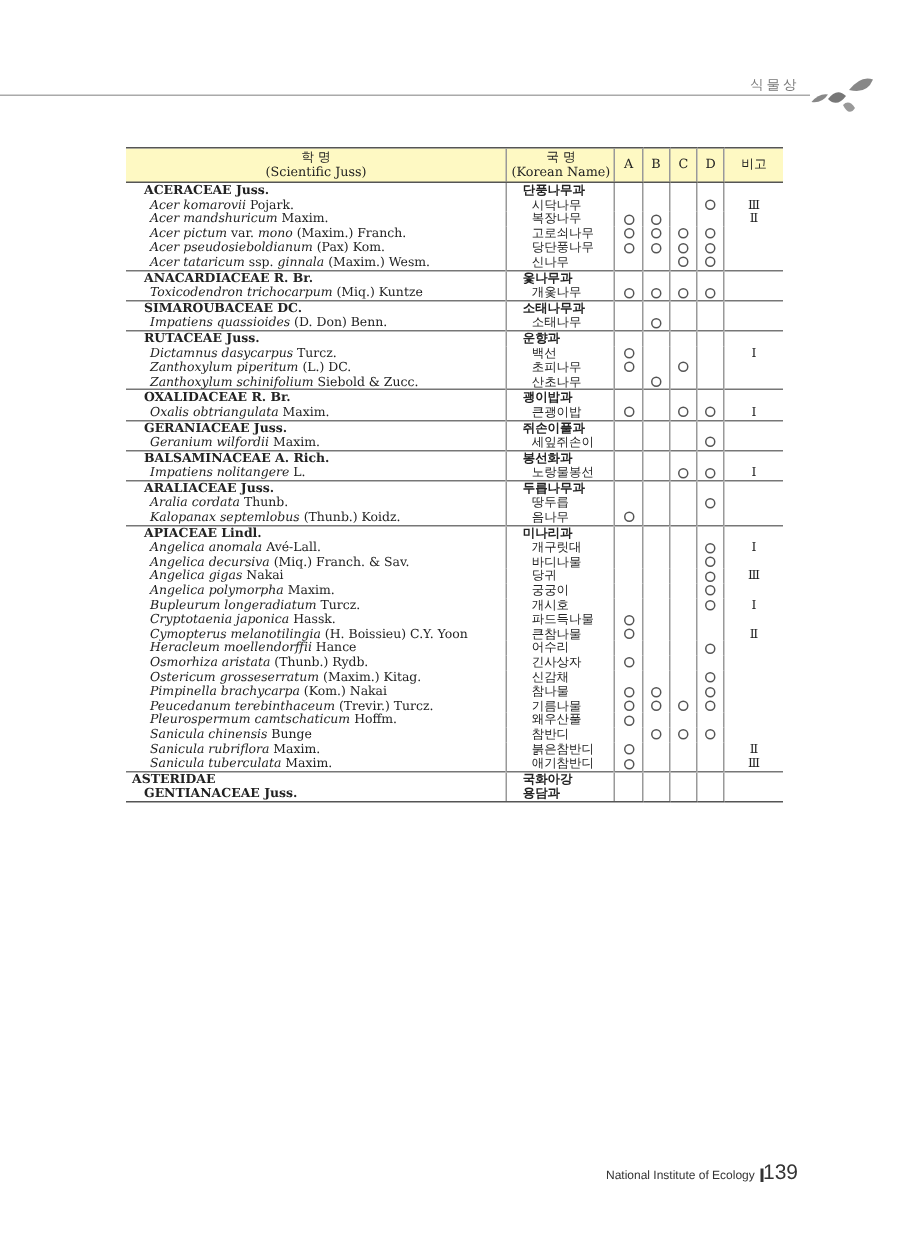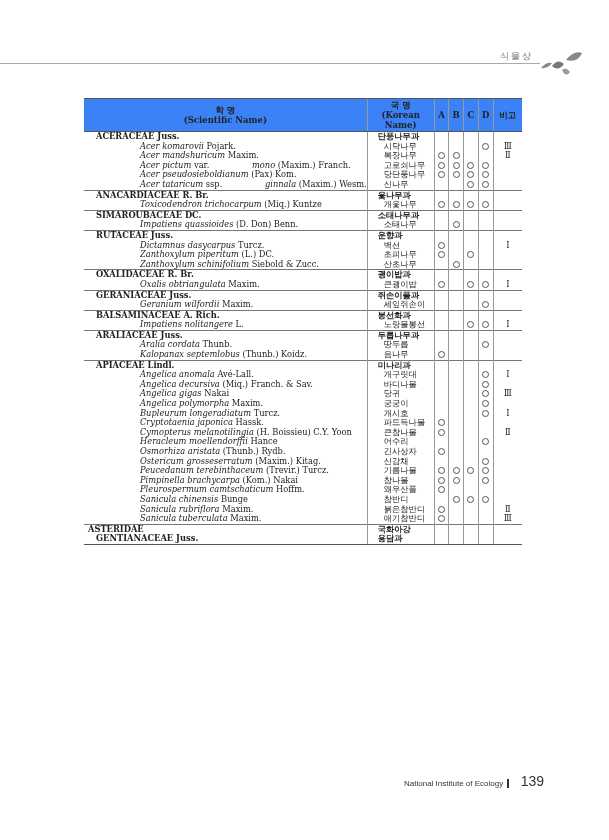--- a/index.html
+++ b/index.html
@@ -5,45 +5,45 @@
   html, body { margin:0; padding:0; background:#fff; }
   body { width:609px; height:840px; position:relative; overflow:hidden;
          font-family:"DejaVu Serif","Liberation Serif",serif; color:#222; }
   .header { position:absolute; top:0; left:0; width:609px; height:90px; }
   .header-label { position:absolute; top:50px; left:500px; font-size:9px; color:#777;
                   font-family:"DejaVu Sans",sans-serif; letter-spacing:2px; }
   .header-line { position:absolute; top:63px; left:0; width:540px; height:1px; background:#aaa; }
   .leaves { position:absolute; top:50px; left:538px; width:50px; height:30px; }
   table { position:absolute; top:98px; left:84px; width:438px; border-collapse:collapse;
           font-size:8.3px; line-height:9.6px; }
-  thead th { background:#3b82f6; font-weight:bold; border-top:1.5px solid #555;
+  thead th { background:#fef9c3; font-weight:normal; border-top:1.5px solid #555;
              border-bottom:1.5px solid #555; padding:1px 0; text-align:center; vertical-align:middle;
              font-size:8.5px; line-height:10px; }
   td, th { border-left:1px solid #999; padding:0; }
   td:first-child, th:first-child { border-left:none; }
   .c-sci { width:250px; }
   .c-kor { width:70px; }
   .c-abcd { width:17px; text-align:center; }
   .c-note { width:38px; text-align:center; }
   th.c-sci { }
   td.sci { padding-left:8px; white-space:nowrap; }
   td.sci.fam { padding-left:12px; }
   td.sci.sp { padding-left:16px; }
   td.sci.cls { padding-left:4px; }
   td.kor { padding-left:10px; white-space:nowrap; }
   td.kor.sp { padding-left:16px; }
   tr.fam td { font-weight:bold; }
   tr.famsep td { border-top:1px solid #777; }
-  i { font-style:italic;margin-left:40px; }
+  i { font-style:italic; }
   .circ { display:inline-block; width:7px; height:7px; border:1px solid #555; border-radius:50%;
           vertical-align:middle; box-sizing:border-box; }
   tbody tr:last-child td { border-bottom:1.5px solid #555; }
   .footer { position:absolute; top:773px; left:404px; font-family:"Liberation Sans",sans-serif;
             font-size:8px; color:#333; }
-  .footer .pg { font-size:14px; color:#333; margin-left:12px; }
+  .footer .pg { font-size:14px; color:#333; margin-left:0; }
   .footer .bar { display:inline-block; width:1.5px; height:9px; background:#333; margin-left:4px; vertical-align:middle; }
 </style>
 </head>
 <body>
 
 <div class="header">
   <div class="header-label">식물상</div>
   <div class="header-line"></div>
   <svg class="leaves" viewBox="0 0 50 30">
     <path d="M3 18 Q8 12 14 13 Q10 19 3 18Z" fill="#888"></path>
@@ -51,21 +51,21 @@
     <path d="M28 10 Q36 0 44 3 Q40 13 28 10Z" fill="#888"></path>
     <path d="M24 20 Q28 16 32 22 Q28 28 24 20Z" fill="#999"></path>
   </svg>
 </div>
 
 <table>
   <thead>
     <tr>
       <th class="c-sci">
         <div>학    명</div>
-        <div>(Scientific Name)</div>
+        <div>(Scientific Juss)</div>
       </th>
       <th class="c-kor">
         <div>국    명</div>
         <div>(Korean Name)</div>
       </th>
       <th class="c-abcd">A</th>
       <th class="c-abcd">B</th>
       <th class="c-abcd">C</th>
       <th class="c-abcd">D</th>
       <th class="c-note">비고</th>
@@ -372,34 +372,34 @@
       <tr>
         <td class="sci sp"><i>Ostericum grosseserratum</i><span> (Maxim.) Kitag.</span></td>
         <td class="kor sp">신감채</td>
         <td class="c-abcd"></td>
         <td class="c-abcd"></td>
         <td class="c-abcd"></td>
         <td class="c-abcd"><span class="circ"></span></td>
         <td class="c-note"></td>
       </tr>
       <tr>
+        <td class="sci sp"><i>Pimpinella brachycarpa</i><span> (Kom.) Nakai</span></td>
+        <td class="kor sp">참나물</td>
+        <td class="c-abcd"><span class="circ"></span></td>
+        <td class="c-abcd"><span class="circ"></span></td>
+        <td class="c-abcd"></td>
+        <td class="c-abcd"><span class="circ"></span></td>
+        <td class="c-note"></td>
+      </tr>
+      <tr>
         <td class="sci sp"><i>Peucedanum terebinthaceum</i><span> (Trevir.) Turcz.</span></td>
         <td class="kor sp">기름나물</td>
         <td class="c-abcd"><span class="circ"></span></td>
         <td class="c-abcd"><span class="circ"></span></td>
         <td class="c-abcd"><span class="circ"></span></td>
-        <td class="c-abcd"><span class="circ"></span></td>
-        <td class="c-note"></td>
-      </tr>
-      <tr>
-        <td class="sci sp"><i>Pimpinella brachycarpa</i><span> (Kom.) Nakai</span></td>
-        <td class="kor sp">참나물</td>
-        <td class="c-abcd"><span class="circ"></span></td>
-        <td class="c-abcd"><span class="circ"></span></td>
-        <td class="c-abcd"></td>
         <td class="c-abcd"><span class="circ"></span></td>
         <td class="c-note"></td>
       </tr>
       <tr>
         <td class="sci sp"><i>Pleurospermum camtschaticum</i><span> Hoffm.</span></td>
         <td class="kor sp">왜우산풀</td>
         <td class="c-abcd"><span class="circ"></span></td>
         <td class="c-abcd"></td>
         <td class="c-abcd"></td>
         <td class="c-abcd"></td>

